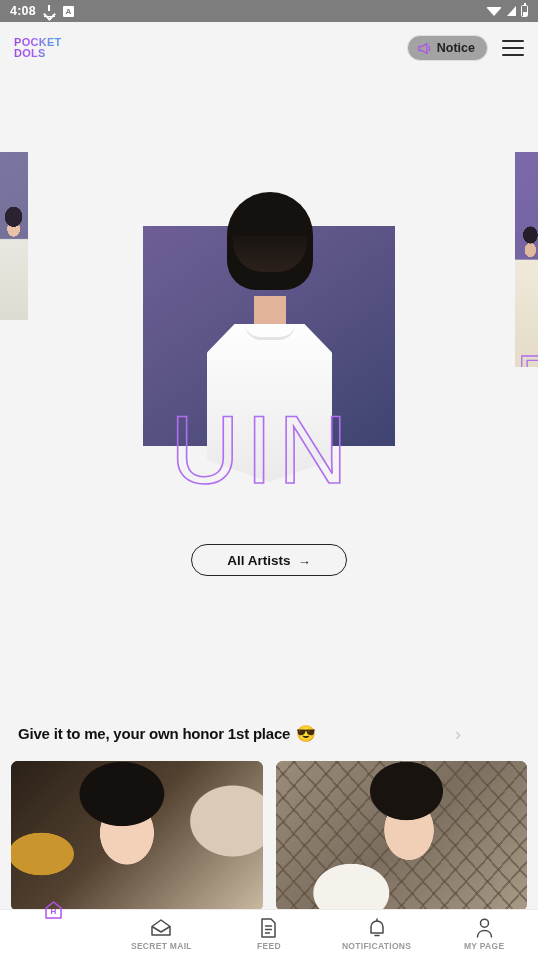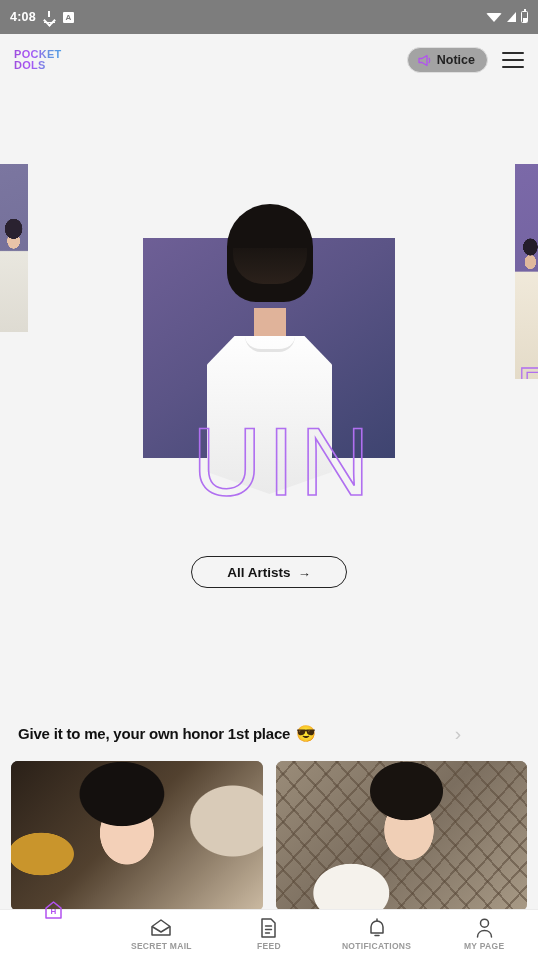--- a/index.html
+++ b/index.html
@@ -6,21 +6,21 @@
   html,body { width:538px; height:958px; }
   body {
     font-family:"Liberation Sans", sans-serif;
     background:#f4f4f4;
     overflow:hidden;
     position:relative;
   }
 
   
   .statusbar{
-    height:34px;background:#7d7d7d;display:flex;align-items:center;
+    height:22px;background:#7d7d7d;display:flex;align-items:center;
     padding:0 10px;color:#fff;font-size:12px;font-weight:600;
   }
   .sb-left{display:flex;align-items:center;gap:8px;}
   .sb-right{margin-left:auto;display:flex;align-items:center;gap:5px;}
   .sb-time{font-size:12.5px;letter-spacing:.2px;}
   .icon-dl{width:11px;height:12px;position:relative;display:inline-block;}
   .icon-dl:before{content:"";position:absolute;left:4px;top:0;width:2px;height:6px;background:#fff;}
   .icon-dl:after{content:"";position:absolute;left:1.5px;top:4.5px;width:7px;height:7px;
     border-left:2px solid #fff;border-bottom:2px solid #fff;transform:rotate(-45deg);}
   .icon-dl-bar{position:absolute;left:0;bottom:0;width:11px;height:1.5px;background:#fff;}
@@ -97,21 +97,21 @@
   .fig-face{position:absolute;left:31px;top:36px;width:64px;height:82px;
     background:linear-gradient(180deg,#f0cdb6 0%,#e6bda4 100%);border-radius:32px 32px 28px 28px;z-index:-1;}
   .fig-neck{position:absolute;left:47px;top:104px;width:32px;height:38px;
     background:#e0b39a;}
   .fig-shirt{position:absolute;left:0;top:132px;width:125px;height:158px;
     background:linear-gradient(180deg,#fefefe 0%,#f3f3f3 55%,#eaeaea 100%);
     clip-path:polygon(22% 0, 78% 0, 100% 18%, 100% 86%, 50% 100%, 0 86%, 0 18%);}
   .fig-collar{position:absolute;left:38px;top:132px;width:50px;height:16px;
     border-bottom:3px solid #e3e3e3;border-radius:0 0 25px 25px;}
   .uin-label{
-    position:absolute;left:134px;top:328px;width:300px;text-align:center;
+    position:absolute;left:112px;top:328px;width:300px;text-align:center;
     font-size:96px;line-height:1;font-weight:300;letter-spacing:6px;
     color:transparent;-webkit-text-stroke:1.6px #b06ff0;
   }
 
   
   .all-artists{
     position:absolute;left:191px;top:470px;width:156px;height:32px;
     border:1.4px solid #232323;border-radius:18px;background:#f4f4f4;
     display:flex;align-items:center;justify-content:center;gap:7px;
     font-size:13.5px;font-weight:700;color:#141414;

